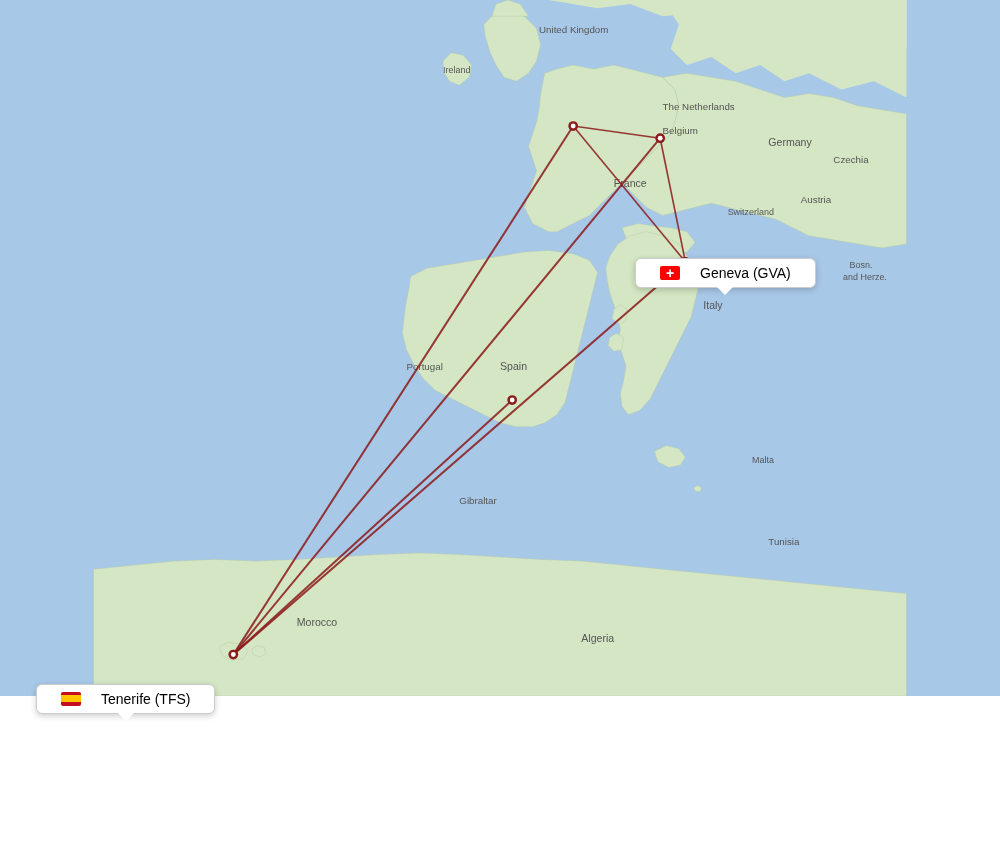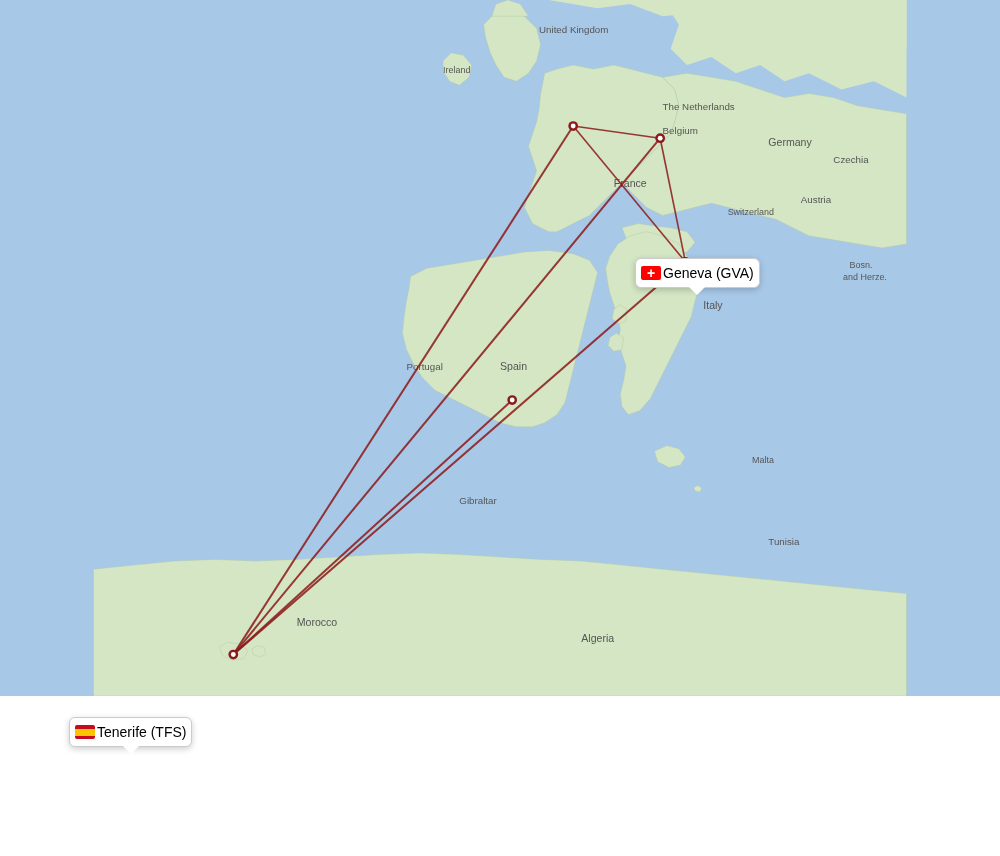--- a/index.html
+++ b/index.html
@@ -17,50 +17,49 @@
       height: 100%;
       position: absolute;
       top: 0; left: 0;
     }
 
     .tooltip {
       position: absolute;
       background: white;
       border: 1px solid #ccc;
       border-radius: 6px;
-      padding: 6px 5px;
+      padding: 6px 24px;
       font-size: 14px;
       font-weight: 500;
       white-space: nowrap;
       box-shadow: 0 2px 6px rgba(0,0,0,0.2);
       display: flex;
       align-items: center;
-      gap: 2px;
+      gap: 20px;
     }
 
     .tooltip::after {
       content: '';
       position: absolute;
       bottom: -8px;
       left: 50%;
       transform: translateX(-50%);
       border-left: 8px solid transparent;
       border-right: 8px solid transparent;
       border-top: 8px solid white;
     }
 
     #tooltip-geneva {
       left: 635px;
       top: 258px;
     }
 
     #tooltip-tenerife {
       left: 36px;
-      top: 717px;
-      margin-left: 33px;
+      top: 684px;
     }
 
     .flag-icon {
       width: 20px;
       height: 14px;
       display: inline-block;
       border-radius: 2px;
     }
 
     

